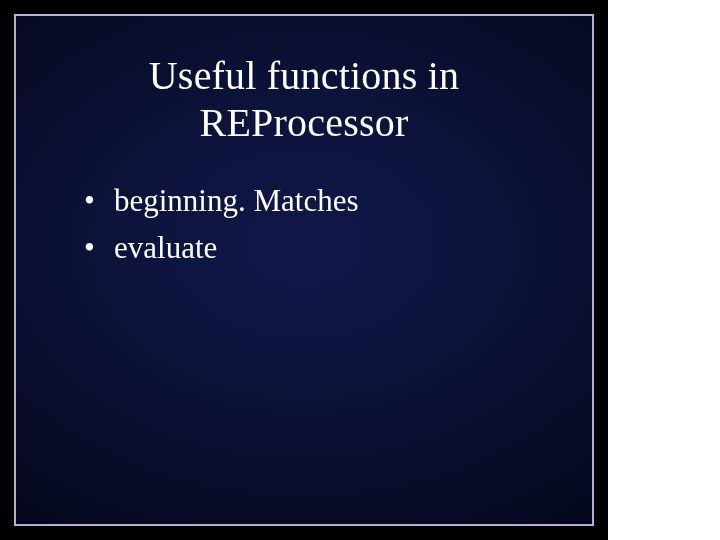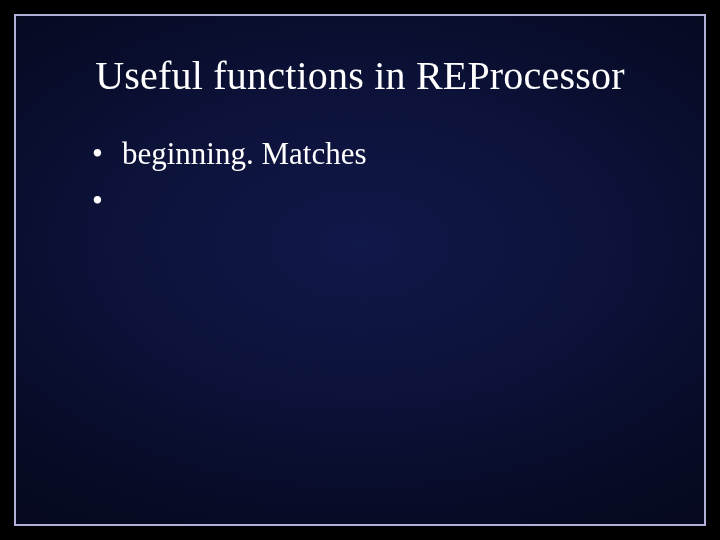--- a/index.html
+++ b/index.html
@@ -4,21 +4,21 @@
 <style>
   html, body {
     margin: 0;
     padding: 0;
     width: 720px;
     height: 540px;
     overflow: hidden;
     font-family: "Times New Roman", Times, serif;
   }
   .slide-outer {
-    width: 720px;
+    width: 608px;
     height: 540px;
     background: #000000;
     box-sizing: border-box;
     padding: 14px;
   }
   .slide-inner {
     width: 100%;
     height: 100%;
     box-sizing: border-box;
     border: 2px solid #b0b0d8;
@@ -33,21 +33,21 @@
     color: #ffffff;
     font-size: 40px;
     text-align: center;
     margin: 8px 0 36px 0;
     font-weight: normal;
     letter-spacing: 0.2px;
   }
   ul.level1 {
     list-style: none;
     padding: 0;
-    margin: 16px;
+    margin: 8px;
   }
   ul.level1 > li {
     color: #ffffff;
     font-size: 31px;
     margin: 0 0 8px 0;
     padding-left: 54px;
     position: relative;
     line-height: 1.25;
   }
   ul.level1 > li::before {
@@ -85,18 +85,19 @@
 
     <h1 class="title">Useful functions in REProcessor</h1>
 
     <ul class="level1">
 
       <li>
         <span>beginning. Matches</span>
       </li>
 
       <li>
+        <span>evaluate</span>
       </li>
 
     </ul>
 
   </div>
 </div>
 
 </body></html>

